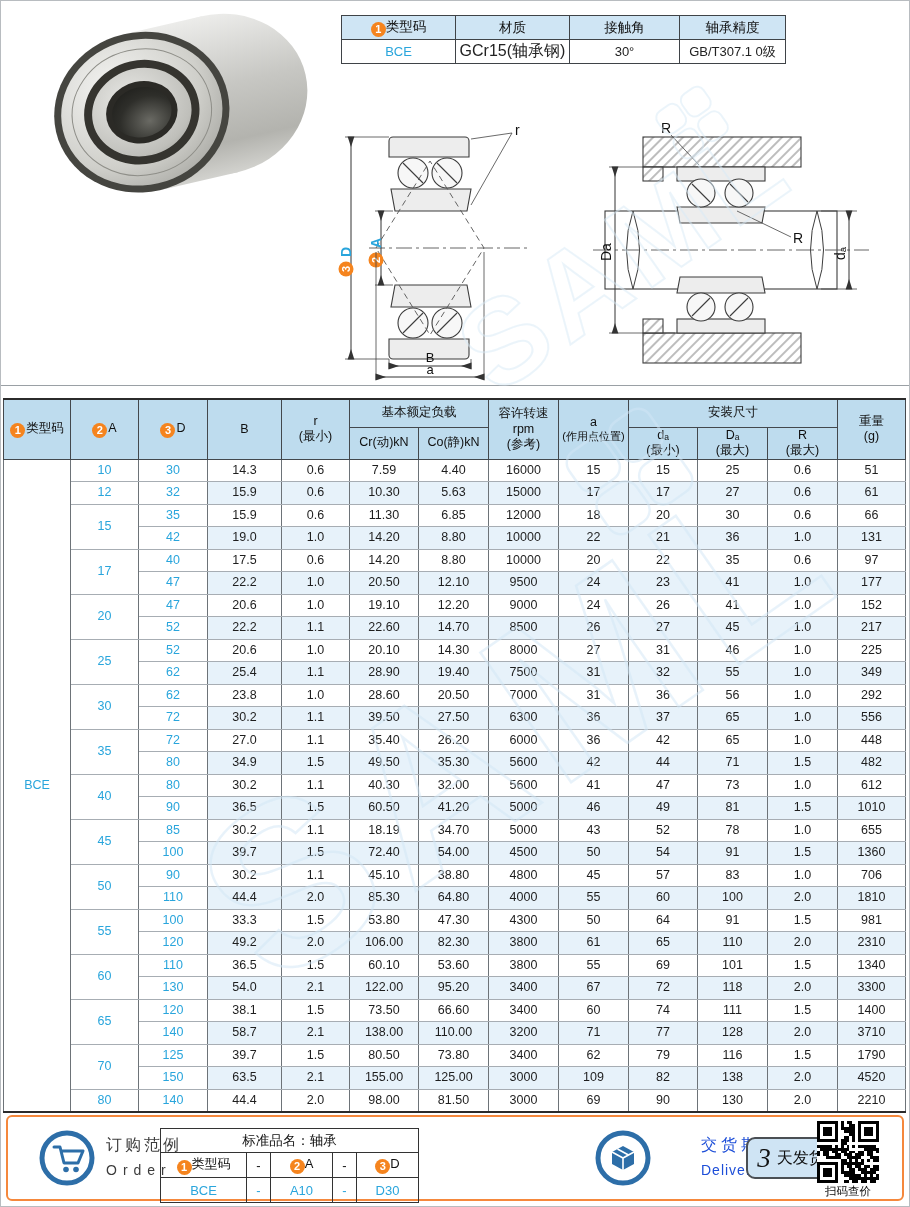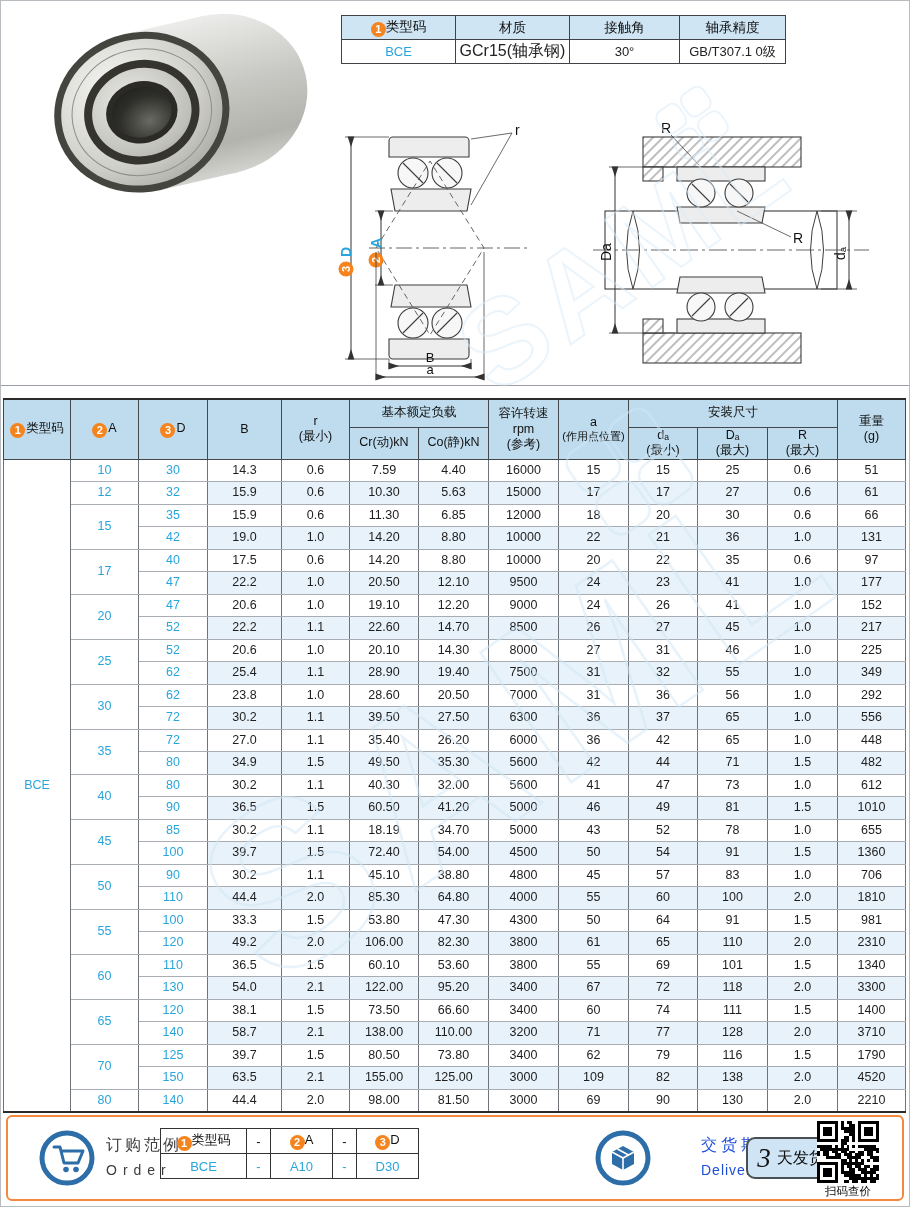--- a/index.html
+++ b/index.html
@@ -752,20 +752,23 @@
     </div>
     <table class="order-table">
       <colgroup>
           <col style="width:86px">
           <col style="width:24px">
           <col style="width:62px">
           <col style="width:24px">
           <col style="width:62px">
         </colgroup>
       <tbody>
+          <tr>
+            <th colspan="5">标准品名：轴承</th>
+          </tr>
       <tr>
         <td><span class="numcirc">1</span><span>类型码</span></td>
         <td>-</td>
         <td><span class="numcirc">2</span><span>A</span></td>
         <td>-</td>
         <td><span class="numcirc">3</span><span>D</span></td>
       </tr>
       <tr>
         <td class="blue">BCE</td>
         <td class="blue">-</td>

